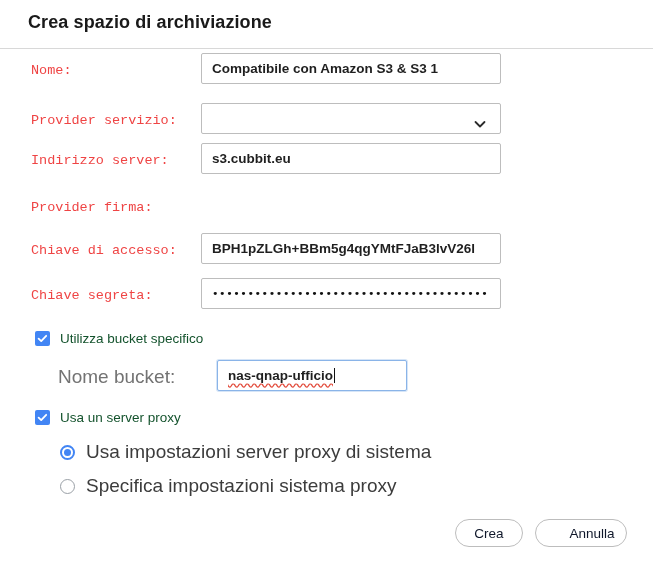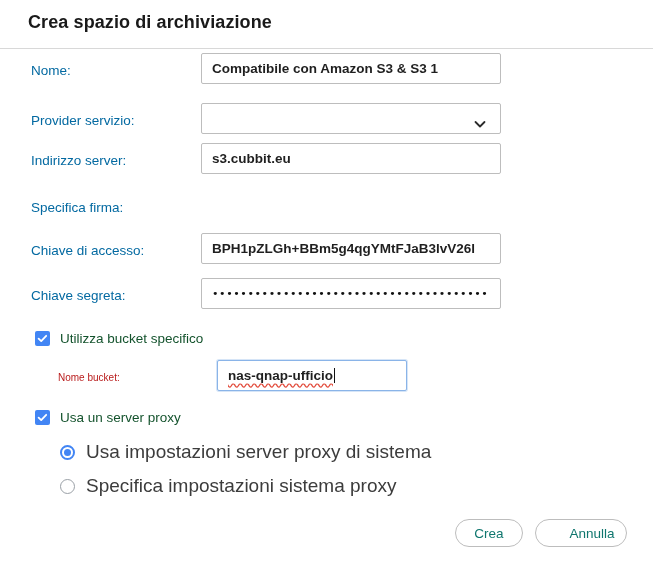--- a/index.html
+++ b/index.html
@@ -41,22 +41,23 @@
     left: 0;
     width: 653px;
     height: 34px;
   }
   .row-label {
     position: absolute;
     left: 31px;
     top: 50%;
     transform: translateY(-50%);
     font-size: 13.5px;
-    color: #0369a1;
-    white-space: nowrap;
+    color: #ef4444;
+    white-space: nowrap;
+    font-family: Liberation Mono, monospace;
   }
 
   .field {
     position: absolute;
     left: 201px;
     top: 0;
     width: 300px;
     height: 31px;
     box-sizing: border-box;
     border: 1px solid #bdbdbd;
@@ -125,22 +126,22 @@
     color: #14532d;
     white-space: nowrap;
   }
 
   
   .bucket-label {
     position: absolute;
     left: 58px;
     top: 50%;
     transform: translateY(-50%);
-    font-size: 10px;
-    color: #b91c1c;
+    font-size: 19px;
+    color: #737373;
     white-space: nowrap;
   }
   .field.focused {
     left: 217px;
     width: 190px;
     border: 1px solid #8ab4e8;
     box-shadow: 0 0 0 1px rgba(138,180,232,0.35);
   }
   .spell {
     position: relative;
@@ -212,21 +213,21 @@
   .btn {
     position: absolute;
     top: 519px;
     height: 28px;
     box-sizing: border-box;
     border: 1px solid #bdbdbd;
     border-radius: 14px;
     background: #ffffff;
     font-family: "Liberation Sans", sans-serif;
     font-size: 13.5px;
-    color: #0f766e;
+    color: #0f172a;
     display: flex;
     align-items: center;
     justify-content: center;
     cursor: pointer;
     padding: 0;
   }
   #btn-create { left: 455px; width: 68px; }
   #btn-cancel { left: 535px; width: 92px; padding-left: 22px; }
 </style>
 </head>
@@ -255,21 +256,21 @@
 </div>
 
 <div class="row" style="top:143px">
   <span class="row-label">Indirizzo server:</span>
   <div class="field">
     <span class="field-text">s3.cubbit.eu</span>
   </div>
 </div>
 
 <div class="row" style="top:190px">
-  <span class="row-label">Specifica firma:</span>
+  <span class="row-label">Provider firma:</span>
 </div>
 
 <div class="row" style="top:233px">
   <span class="row-label">Chiave di accesso:</span>
   <div class="field">
     <span class="field-text">BPH1pZLGh+BBm5g4qgYMtFJaB3lvV26l</span>
   </div>
 </div>
 
 <div class="row" style="top:278px">

